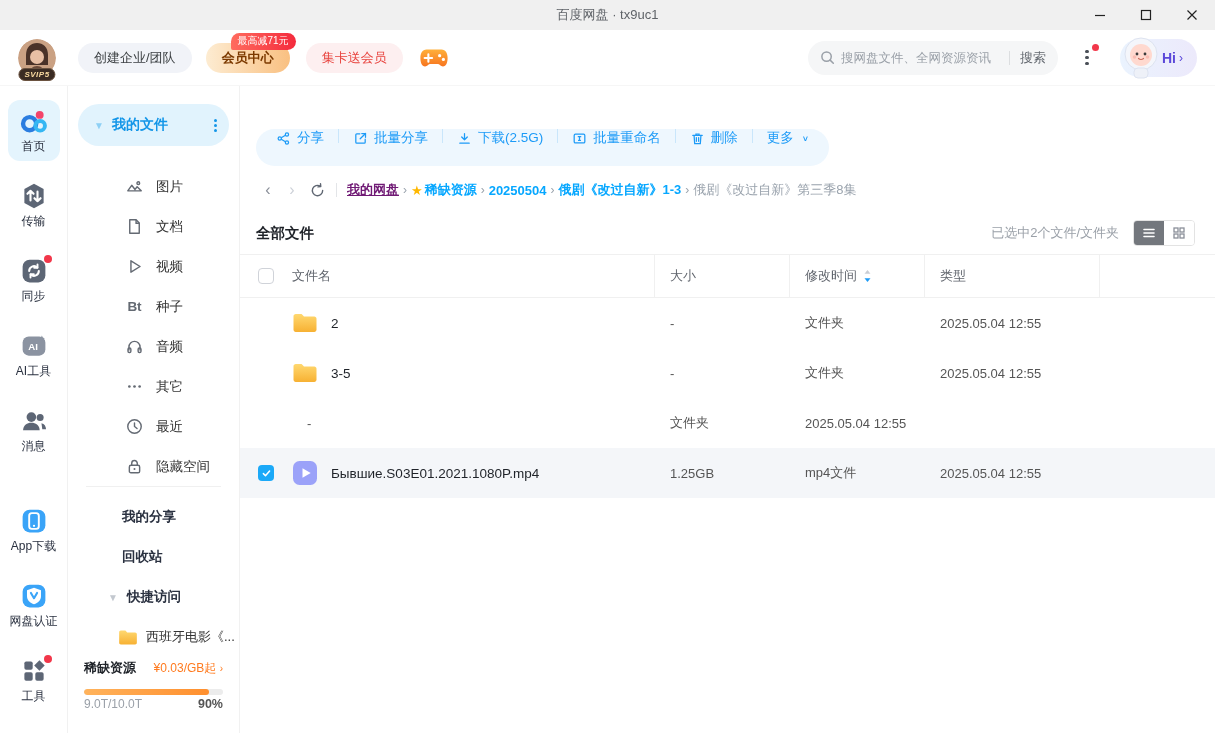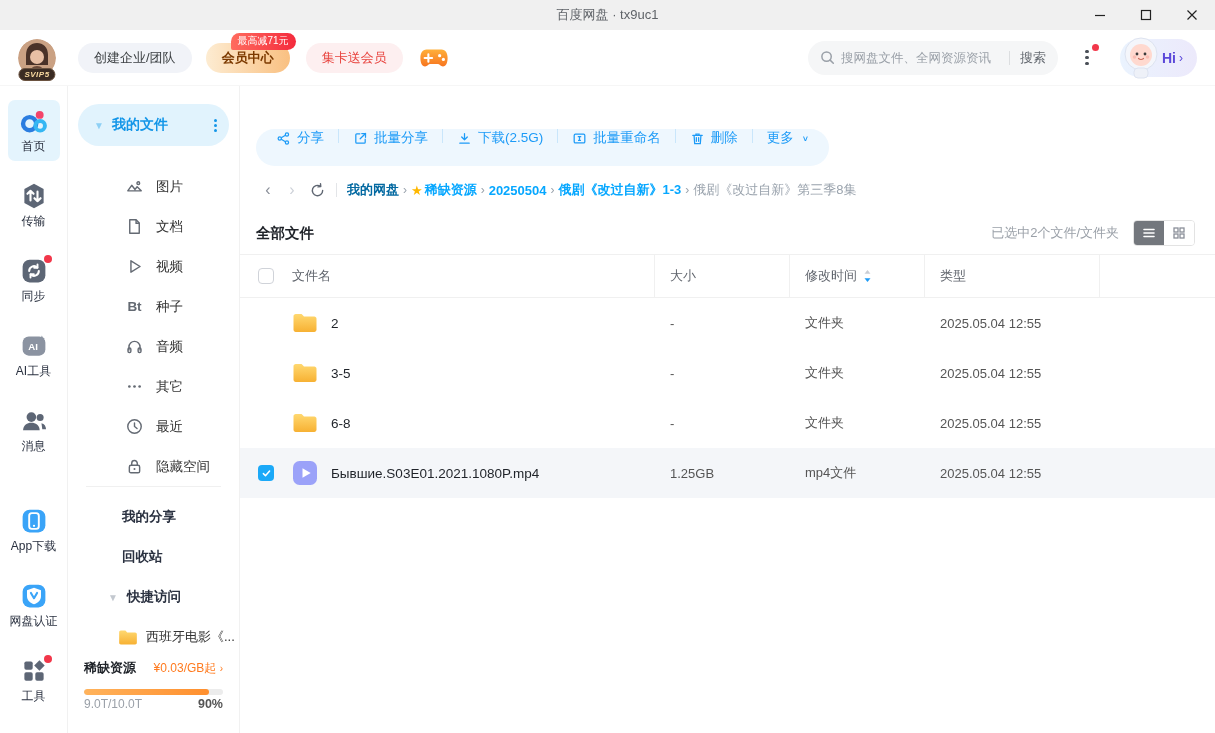--- a/index.html
+++ b/index.html
@@ -47,21 +47,21 @@
   .hi-avatar{ position:absolute; left:-2px; top:-5px; width:46px; height:46px;}
   .hi-text{ color:#5b48d9; font-size:14px; font-weight:bold;}
   .hi-arrow{ color:#5b48d9; font-size:12px; margin-left:3px;}
 
   
   .app-body{ flex:1; display:flex; min-height:0;}
 
   
   .rail{ width:68px; flex:none; border-right:1px solid #f1f1f1; display:flex; flex-direction:column; align-items:center; padding-top:14px;}
   .rail-item{ width:52px; display:flex; flex-direction:column; align-items:center; padding:7px 0 6px; border-radius:12px; margin-bottom:14px; cursor:pointer; position:relative;}
-  .rail-item.active{ background:var(--active-bg);border-radius:7px; }
+  .rail-item.active{ background:var(--active-bg); }
   .rail-item .ricon{ width:28px; height:28px; position:relative;}
   .rail-item .ricon svg{ width:28px; height:28px; display:block;}
   .rail-item .rlabel{ font-size:12px; color:#2a3140; margin-top:3px; white-space:nowrap;}
   .rail-item .rdot{ position:absolute; top:-2px; right:-4px; width:8px; height:8px; border-radius:50%; background:var(--red);}
   .rail-spacer{ flex:1; }
   .rail-bottom{ display:flex; flex-direction:column; align-items:center; padding-bottom:8px;}
 
   
   .sidebar{ width:172px; flex:none; border-right:1px solid #f1f1f1; position:relative; overflow:hidden;}
   .side-scroll{ position:absolute; inset:0 0 86px 0; overflow:hidden;}
@@ -105,21 +105,21 @@
 
   .breadcrumb-row{ display:flex; align-items:center; height:40px; padding:0 16px; margin-top:4px;}
   .nav-arrow{ font-size:16px; width:24px; text-align:center; cursor:pointer;}
   .nav-back{ color:#8a8f99;}
   .nav-fwd{ color:#cdd1d8;}
   .nav-refresh{ width:26px; display:flex; justify-content:center; cursor:pointer;}
   .bc-divider{ width:1px; height:14px; background:#e3e5e8; margin:0 10px 0 6px;}
   .crumbs{ display:flex; align-items:center; font-size:13px; white-space:nowrap; overflow:hidden;}
   .crumb{ cursor:pointer; display:flex; align-items:center;}
   .crumb .star{ color:#ffb800; margin-right:2px; font-size:13px;}
-  .crumb-root{ color:#0369a1; font-weight:bold;}
+  .crumb-root{ color:#701a75; font-weight:bold;text-decoration:underline;}
   .crumb-link{ color:var(--accent); font-weight:bold;}
   .crumb-current{ color:#9aa3ad; font-weight:normal; cursor:default;}
   .crumb-sep{ color:#9aa3ad; margin:0 4px; font-size:12px;}
 
   .section-row{ display:flex; align-items:center; padding:10px 20px 8px 16px;}
   .section-title{ font-size:14.5px; font-weight:bold; color:#1f2329; flex:1;}
   .selection-text{ font-size:13px; color:#9aa0a8; margin-right:14px;}
   .view-toggle{ display:flex; border:1px solid #e3e3e3; border-radius:4px; overflow:hidden;}
   .vt-btn{ width:30px; height:24px; display:flex; align-items:center; justify-content:center; cursor:pointer; background:#fff;}
   .vt-btn.active{ background:#73777d;}
@@ -636,34 +636,20 @@
                 </span>
                 <span class="fname">3-5</span>
               </div>
               <div class="cell-size">-</div>
               <div class="cell-type">文件夹</div>
               <div class="cell-time">2025.05.04 12:55</div>
               <div></div>
             </div>
             <div class="trow">
               <div class="cell-check"></div>
-              <div class="cell-name">
-                <span class="ficon folder">
-                  <svg viewBox="0 0 26 22">
-                    <defs>
-                      <linearGradient id="fg" x1="0" y1="0" x2="0" y2="1">
-                        <stop offset="0" stop-color="#ffd870"></stop>
-                        <stop offset="1" stop-color="#f7b133"></stop>
-                      </linearGradient>
-                    </defs>
-                    <path d="M1.5 4.2C1.5 3 2.5 2 3.7 2h5.9l2.4 2.6h10.3c1.2 0 2.2 1 2.2 2.2v11c0 1.2-1 2.2-2.2 2.2H3.7c-1.2 0-2.2-1-2.2-2.2z" fill="url(#fg)"></path>
-                  </svg>
-                </span>
-                <span class="fname">6-8</span>
-              </div>
               <div class="cell-size">-</div>
               <div class="cell-type">文件夹</div>
               <div class="cell-time">2025.05.04 12:55</div>
               <div></div>
             </div>
             <div class="trow selected">
               <div class="cell-check">
                 <span class="checkbox checked">
                   <svg viewBox="0 0 16 16">
                     <path d="M3.5 8.2l3 3 6-6.8" stroke="#fff" stroke-width="2.2" fill="none" stroke-linecap="round" stroke-linejoin="round"></path>

